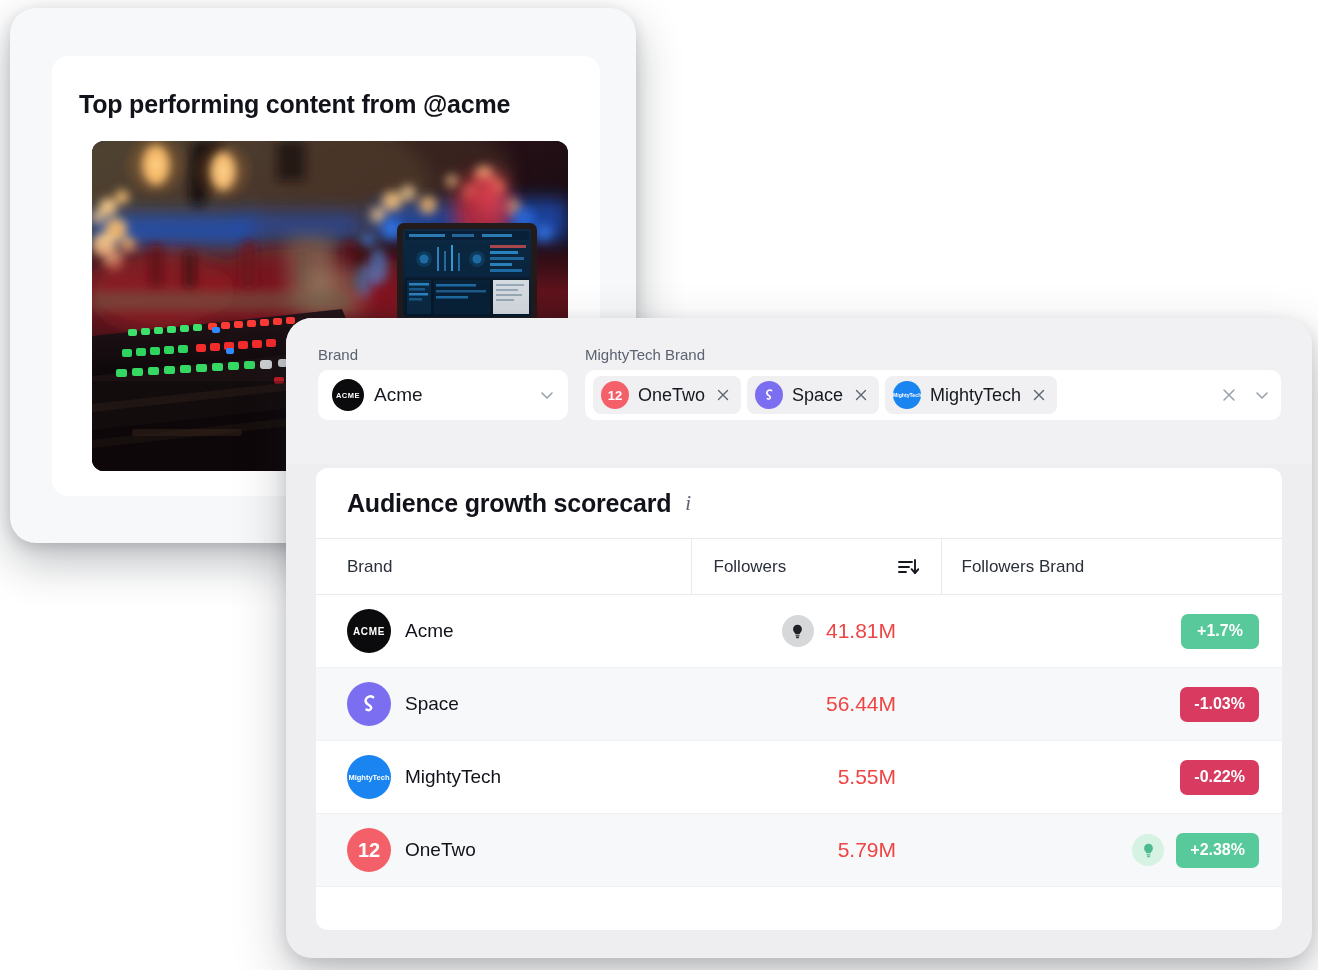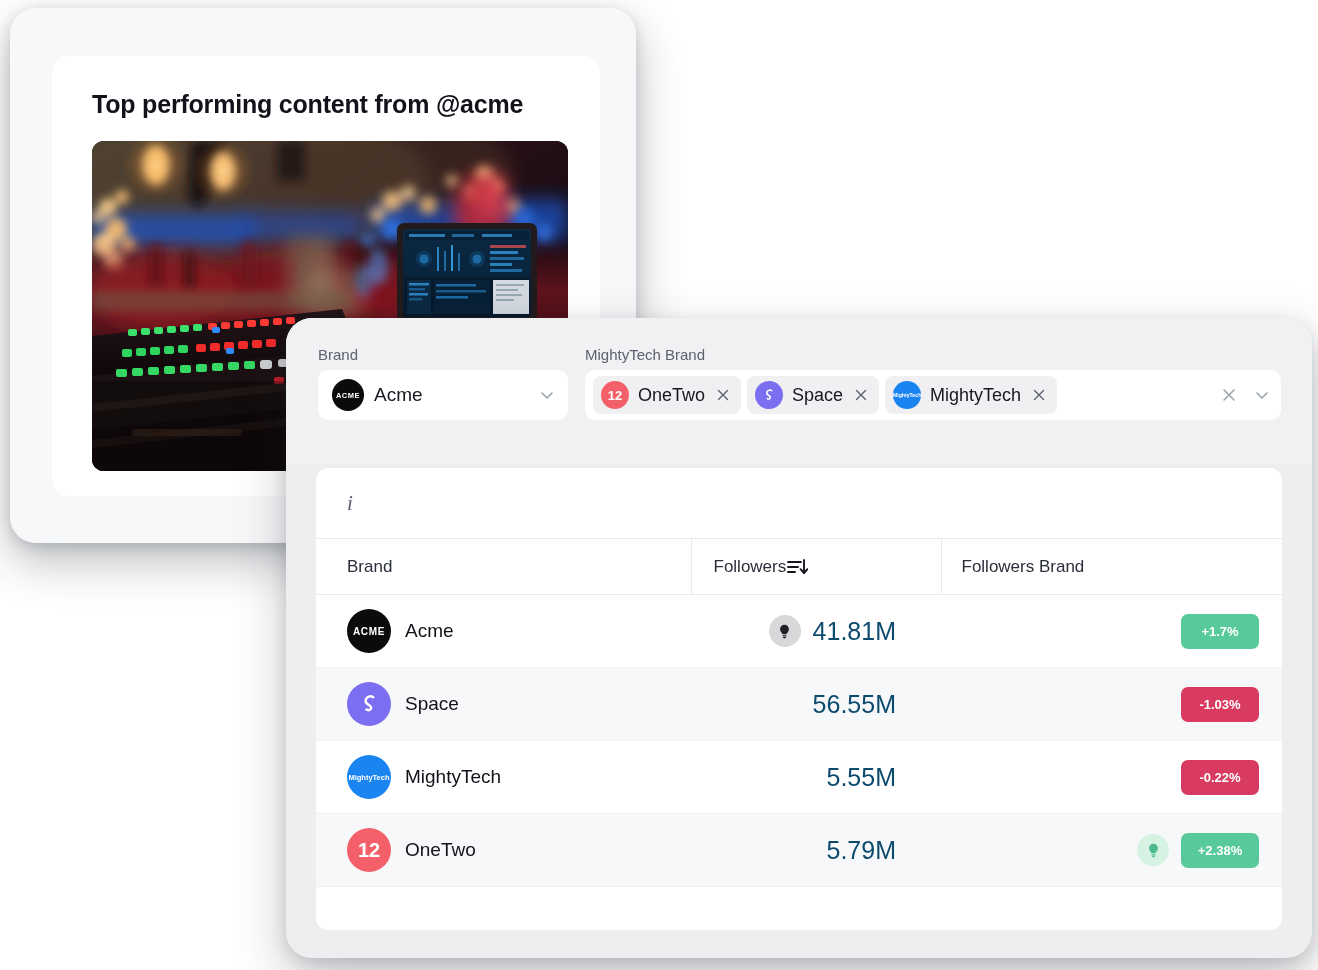--- a/index.html
+++ b/index.html
@@ -38,21 +38,21 @@
     top: 48px;
     width: 548px;
     height: 440px;
     background: #ffffff;
     border-radius: 16px;
     overflow: hidden;
   }
 
   #left-title {
     position: absolute;
-    left: 40px;
+    left: 27px;
     top: 34px;
     font-size: 25px;
     font-weight: 700;
     color: #12131a;
     letter-spacing: -0.2px;
     white-space: nowrap;
   }
 
   
   #photo {
@@ -241,21 +241,21 @@
     text-align: left;
     border-top: 1px solid #e9eaec;
     border-bottom: 1px solid #e9eaec;
     background: #ffffff;
     vertical-align: middle;
   }
   #th-brand { width: 375px; padding-left: 31px; border-right: 1px solid #e9eaec; }
   #th-followers { width: 250px; padding-left: 22px; border-right: 1px solid #e9eaec; position: relative; }
   #th-growth { padding-left: 20px; }
 
-  .th-inner { display: flex; align-items: center; padding-right: 22px; }
+  .th-inner { display: flex; align-items: center; justify-content: space-between; padding-right: 22px; }
   #sort-icon { width: 22px; height: 20px; }
   #sort-icon svg { display: block; }
 
   #scorecard-table td {
     height: 73px;
     vertical-align: middle;
     border-bottom: 1px solid #eef0f1;
   }
   #scorecard-table tbody tr:nth-child(even) td { background: #f7f8f9; }
   #scorecard-table tbody tr:nth-child(odd) td { background: #ffffff; }
@@ -264,21 +264,21 @@
   .brand-cell-inner { display: flex; align-items: center; gap: 14px; }
   .brand-name { font-size: 19px; color: #12131a; }
 
   .cell-followers { padding-right: 45px; }
   .followers-inner {
     display: flex;
     align-items: center;
     justify-content: flex-end;
     gap: 12px;
   }
-  .followers-value { font-size: 25px; color: #0c4a6e; }
+  .followers-value { font-size: 21px; color: #ef4444; }
 
   .bulb {
     width: 32px; height: 32px;
     border-radius: 50%;
     display: flex; align-items: center; justify-content: center;
     flex: 0 0 auto;
   }
   .bulb.gray  { background: #d6d8da; }
   .bulb.green { background: #d6f2e3; }
   .bulb svg { display: block; }
@@ -292,21 +292,21 @@
     gap: 12px;
   }
   .badge {
     display: inline-flex;
     align-items: center;
     justify-content: center;
     height: 35px;
     min-width: 78px;
     padding: 0 14px;
     border-radius: 7px;
-    font-size: 13px;
+    font-size: 16px;
     font-weight: 700;
     color: #ffffff;
     white-space: nowrap;
   }
   .badge.pos { background: #57c99a; }
   .badge.neg { background: #d83a60; margin-left: 28px; }
 </style>
 </head>
 <body>
 
@@ -651,20 +651,21 @@
           <svg width="18" height="18" viewBox="0 0 18 18" fill="none">
             <path d="M4 7 L9 12 L14 7" stroke="#9aa1ad" stroke-width="1.6" stroke-linecap="round" stroke-linejoin="round"></path>
           </svg>
         </span>
       </div>
     </div>
 
     <div id="table-card">
 
       <div id="card-header">
+        <span id="card-title">Audience growth scorecard</span>
         <span id="info-icon">i</span>
       </div>
 
       <table id="scorecard-table">
         <thead>
           <tr>
             <th id="th-brand">
               <span>Brand</span>
             </th>
             <th id="th-followers">
@@ -721,21 +722,21 @@
                   <svg class="sp-glyph" width="28" height="28" viewBox="0 0 24 24">
                     <path d="M15.6 6.2c-2.3-1.6-5.4-.6-6.3 1.9-.8 2.2.6 3.6 2.3 4.6 1.8 1.1 2.6 1.9 2.2 3.1-.5 1.5-2.5 2-4 1" stroke="#ffffff" stroke-width="2.1" fill="none" stroke-linecap="round"></path>
                   </svg>
                 </div>
                 <span class="brand-name">Space</span>
               </div>
             </td>
             <td class="cell-followers">
               <div class="followers-inner">
                 <span class="bulb gray hidden"></span>
-                <span class="followers-value">56.55M</span>
+                <span class="followers-value">56.44M</span>
               </div>
             </td>
             <td class="cell-growth">
               <div class="growth-inner">
                 <span class="badge neg">-1.03%</span>
               </div>
             </td>
           </tr>
 
           <tr>

